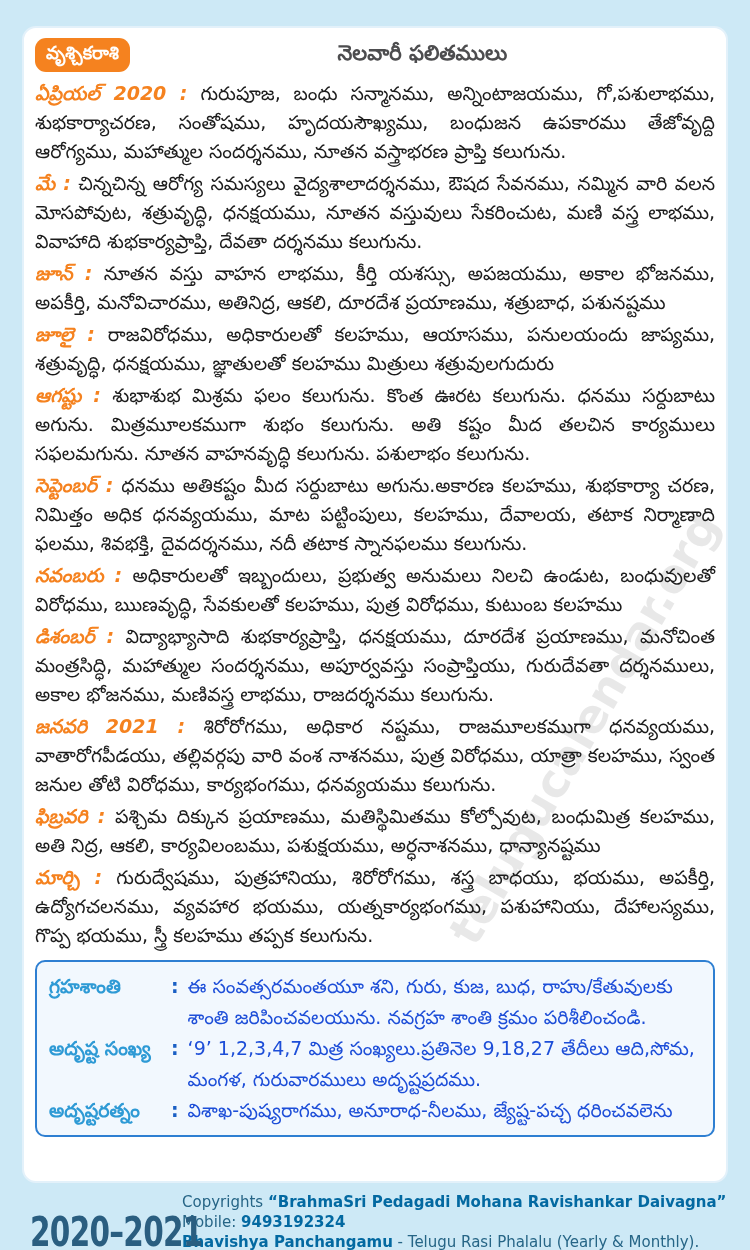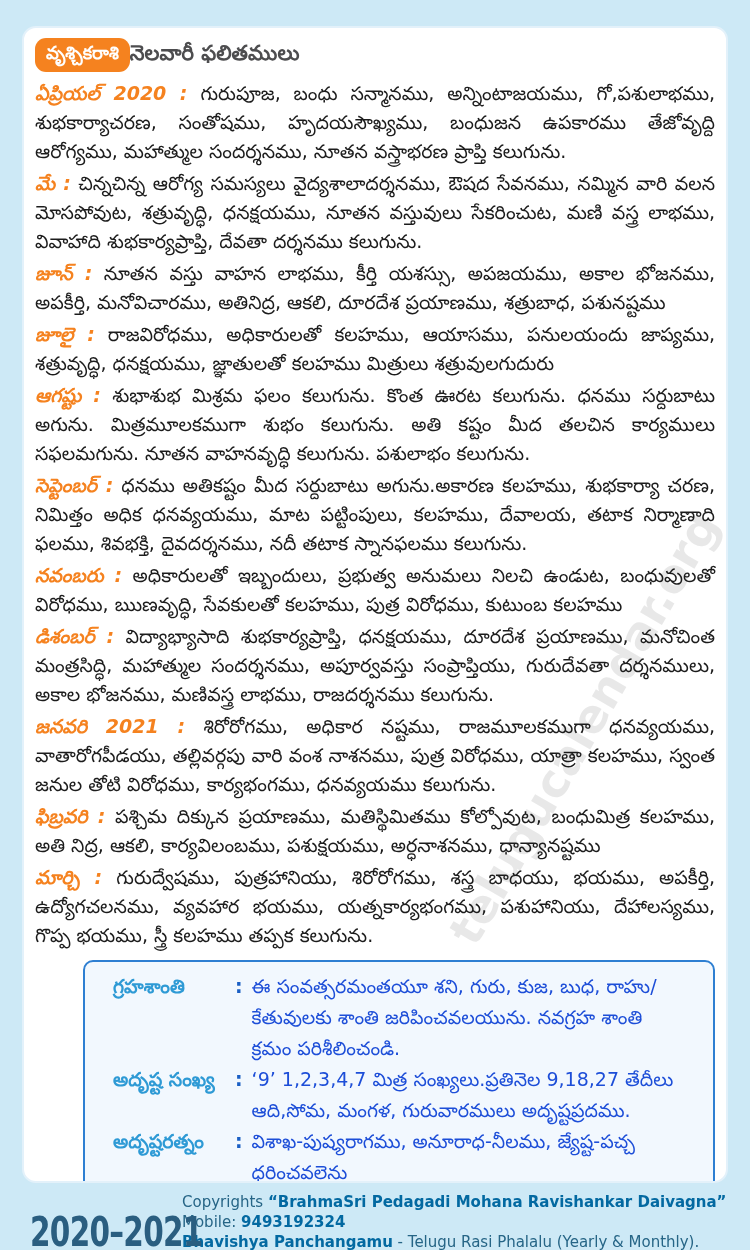--- a/index.html
+++ b/index.html
@@ -32,37 +32,36 @@
     margin:2px 0 7px 0;position:relative;z-index:1;
   }
   .badge{
     background:#F5821F;color:#ffffff;
     font-weight:bold;font-size:18px;
     padding:4px 11px;border-radius:11px;
     white-space:nowrap;
   }
   .title{
     color:#4d4d4f;font-weight:bold;font-size:21px;
-    flex:1;text-align:left;
+    flex:1;text-align:center;
   }
   .months{position:relative;z-index:1;}
   .months p{
     margin:0 0 3px 0;
     font-size:19px;line-height:29px;
     text-align:justify;color:#1c1c1c;
   }
   .mlabel{color:#F5821F;font-weight:bold;font-style:italic;}
   .info-box{
     position:relative;z-index:1;
     border:2px solid #2e7fd2;
     background:#f2f8fe;
     border-radius:10px;
     margin-top:10px;
-    padding:9px 28px;
-    margin-left:48px;
+    padding:9px 12px;
   }
   .ib-row{display:flex;font-size:19px;line-height:31px;}
   .ib-label{min-width:122px;color:#2e9ad5;font-weight:bold;flex-shrink:0;}
   .ib-colon{color:#1a5fc4;font-weight:bold;margin-right:9px;}
   .ib-text{color:#1d4ed8;flex:1;text-align:left;}
   .footer{
     display:flex;align-items:center;
     padding:9px 20px 0 30px;
   }
   .footer-year{width:152px;flex-shrink:0;}

